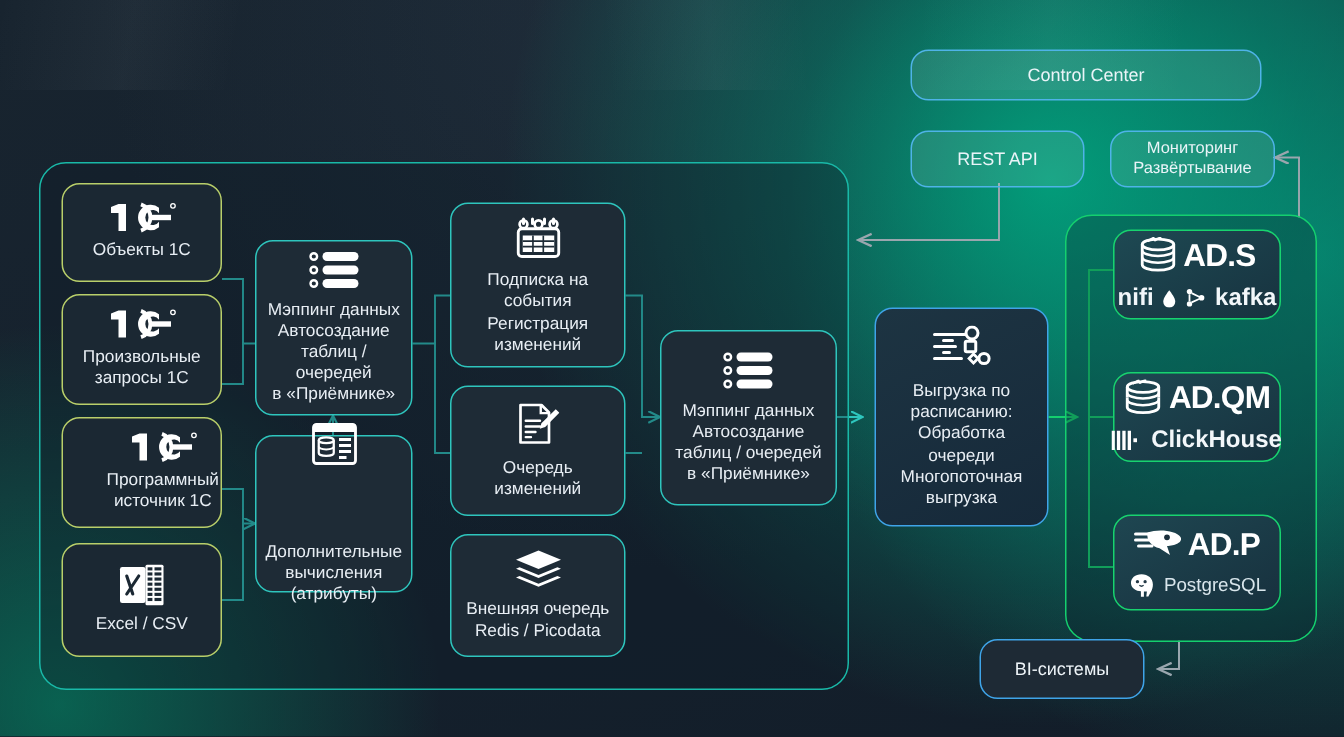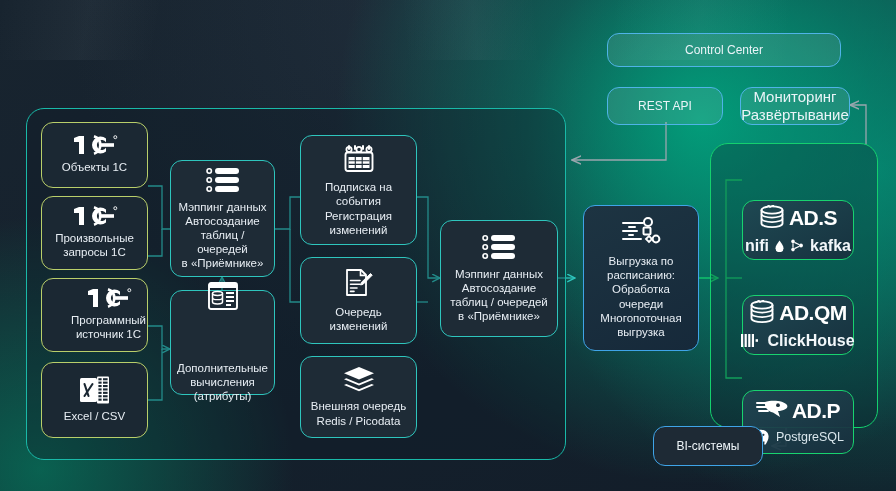--- a/index.html
+++ b/index.html
@@ -84,21 +84,20 @@
     font-size:12px;
     color:#eaf4f8;
   }
 
   
   .prod{
     border:1.4px solid #18d36f;
     background:linear-gradient(150deg, rgba(32,70,82,0.92) 0%, rgba(24,48,62,0.95) 100%);
     padding:20px;
     gap:3px;
-    margin-top:47px;
   }
   .prod .brandrow{ display:flex; align-items:center; justify-content:center; gap:2px; }
   .prod .brandname{ font-size:21px; font-weight:700; letter-spacing:-0.5px; color:#fff; }
   .prod .sub{ display:flex; align-items:center; justify-content:center; gap:6px; margin-top:2px; }
   .prod .subtxt{ font-size:16px; font-weight:700; color:#f2f7fa; }
   .prod .subtxt.thin{ font-weight:400; color:#d9e6ec; font-size:12.5px; }
 
   .dark-pill{
     border:1.4px solid #3fa4e8;
     background:#1e2a35;
@@ -161,21 +160,21 @@
   <div class="panel-right" style="left:710px; top:143px; width:168px; height:285px;"></div>
 
   <div class="node glass" style="left:607px; top:33px; width:234px; height:34px;">
     <span class="lbl">Control Center</span>
   </div>
 
   <div class="node glass" style="left:607px; top:87px; width:116px; height:38px;">
     <span class="lbl">REST API</span>
   </div>
 
-  <div class="node glass" style="left:740px; top:87px; width:110px; height:38px; font-size:15px;">
+  <div class="node glass" style="left:740px; top:87px; width:110px; height:38px; font-size:11px;">
     <span class="lbl">Мониторинг
 Развёртывание</span>
   </div>
 
   <div class="node src" style="left:41px; top:122px; width:107px; height:66px;">
     <span class="ico">
       <svg width="46" height="22" viewBox="0 0 46 22">
         <path d="M2,4 L2,8 L7,8 L7,20 L12,20 L12,2 L7,2 Z" fill="#fff"></path>
         <path d="M34,4.5 A8.5,8.5 0 1,0 34,17.5 L34,13.8 A5,5 0 1,1 34,8.2 Z" fill="#fff"></path>
         <rect x="28" y="9.2" width="14" height="3.6" fill="#fff"></rect>

